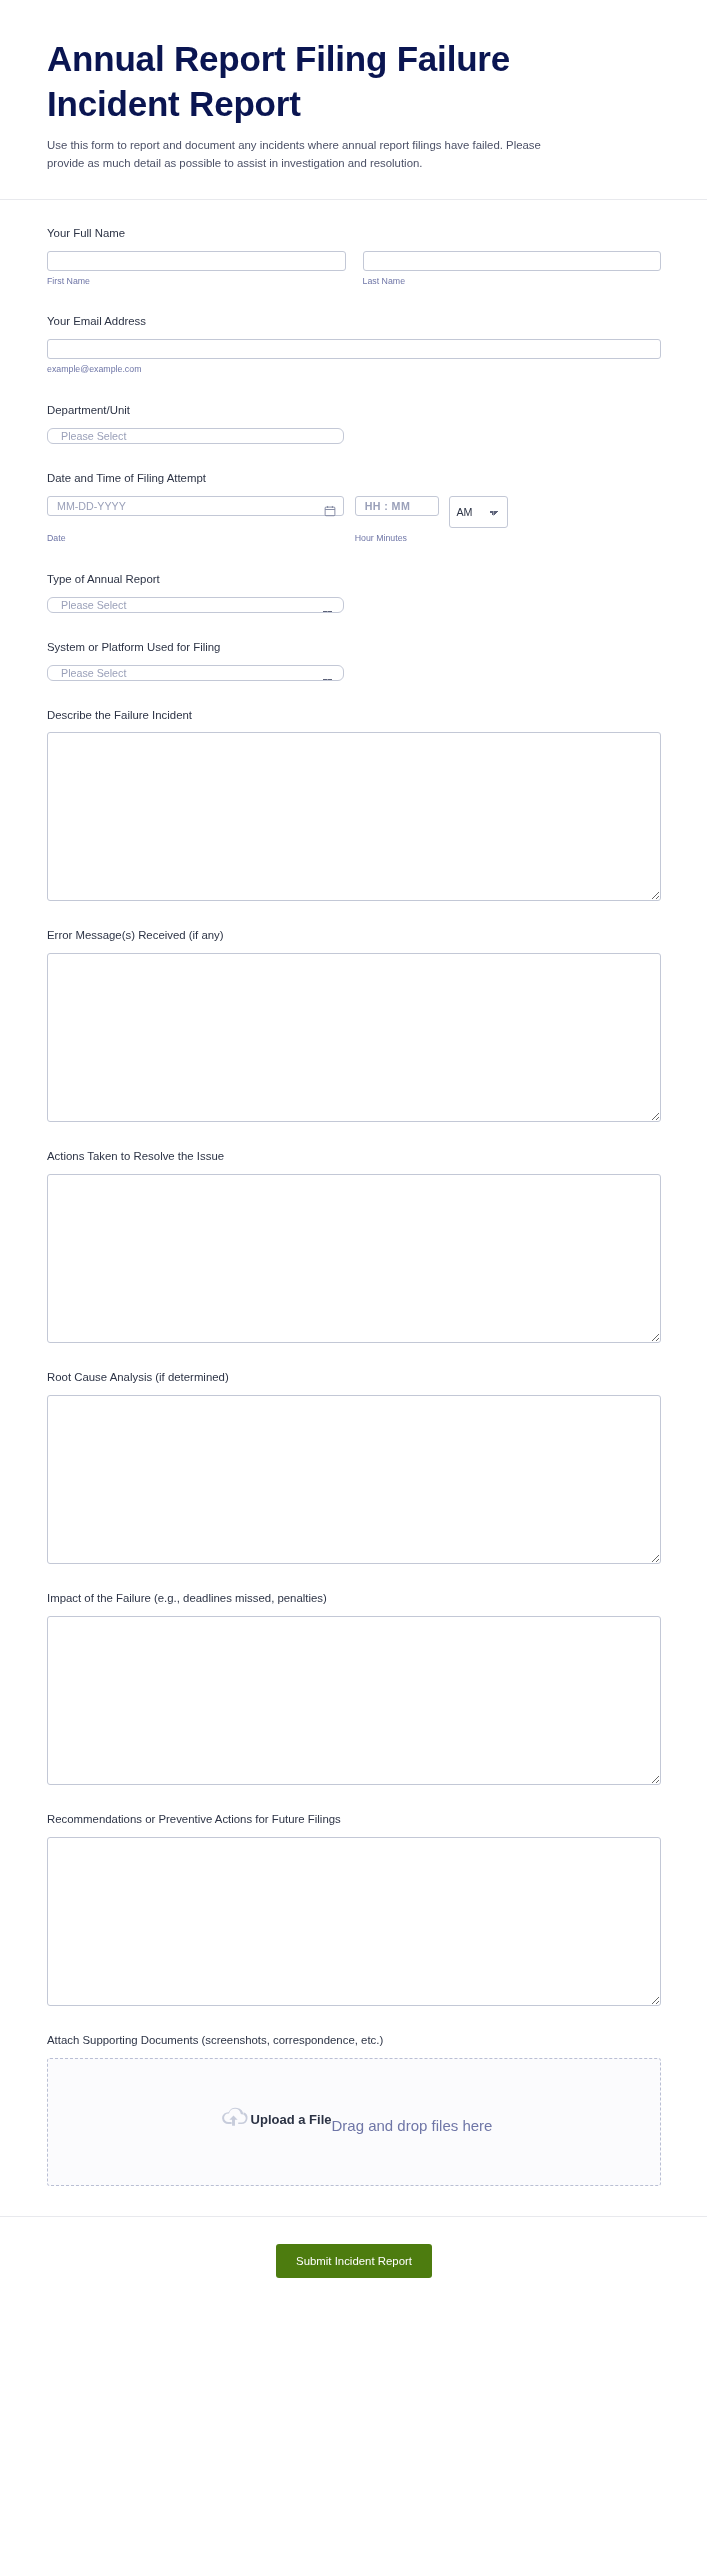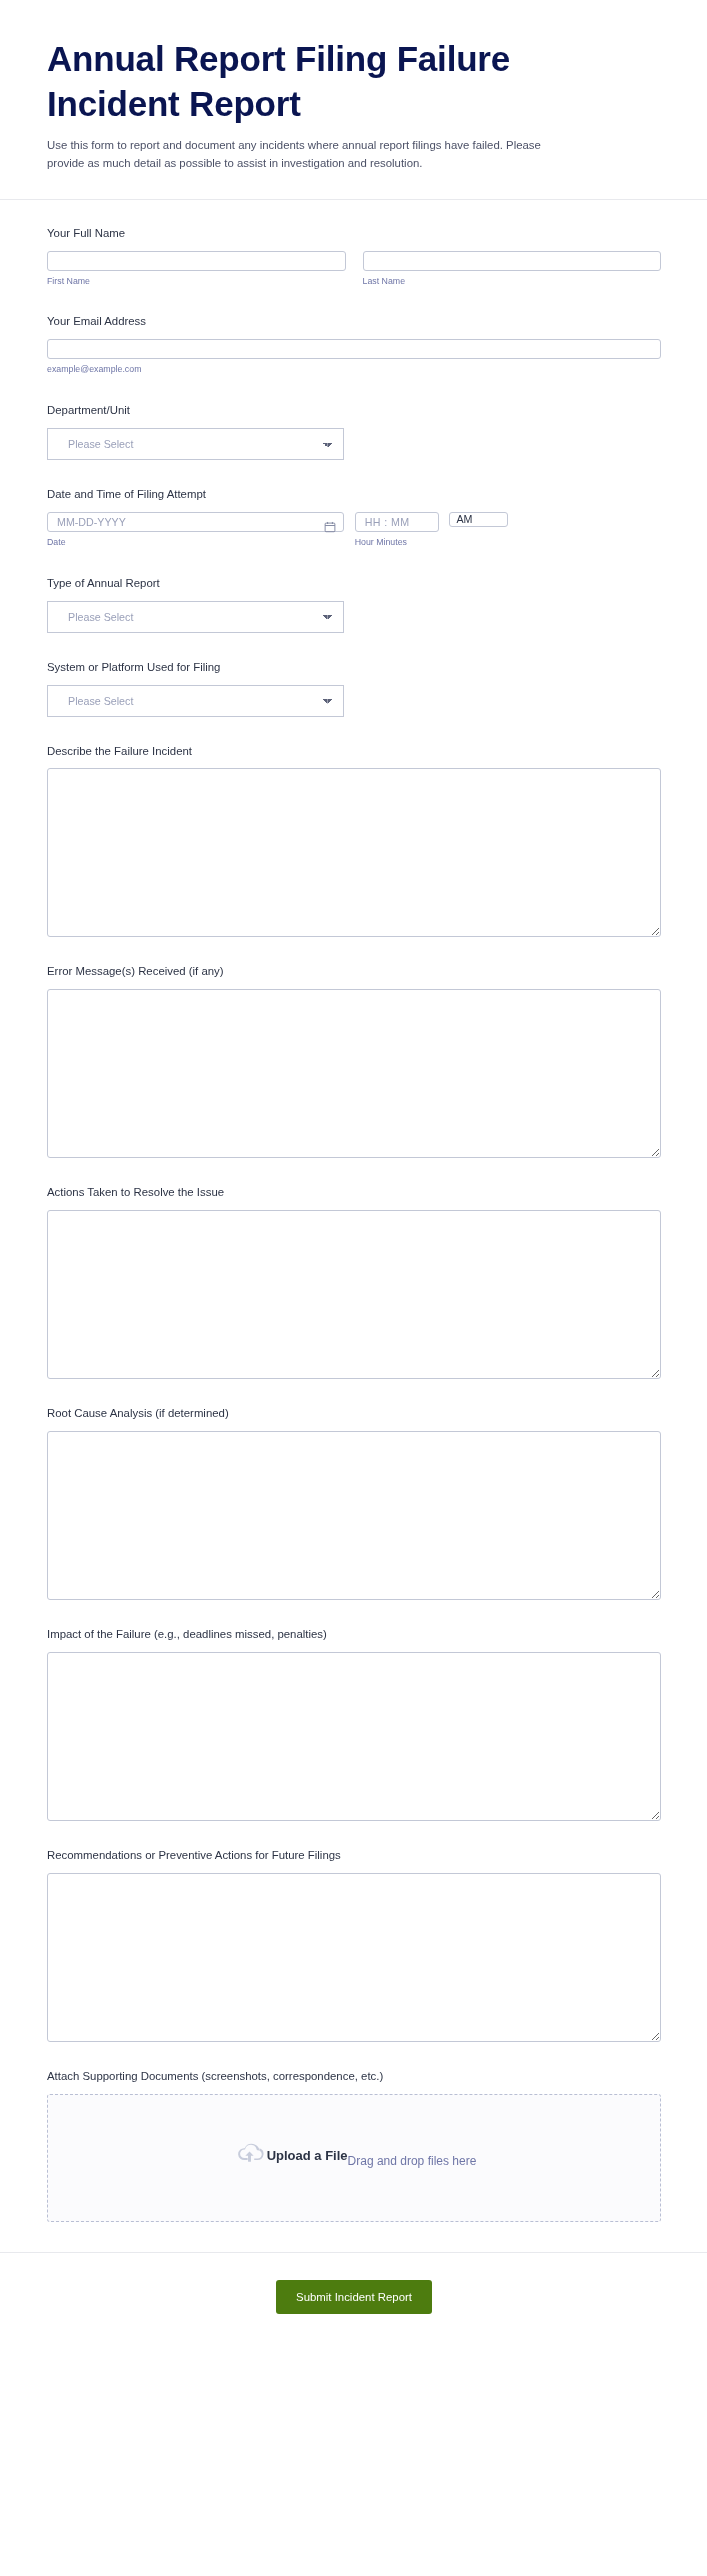--- a/index.html
+++ b/index.html
@@ -79,25 +79,25 @@
     color: #2c3345;
     font-family: "Liberation Sans", sans-serif;
     outline: none;
   }
   input.text-input::placeholder { color: #9aa0b9; }
   .w-email { width: 297px; max-width: 100%; }
 
   select.select-input {
     width: 297px;
     max-width: 100%;
-    height: 32px;
+    height: 16px;
     border: 0.8px solid #c3c8d6;
-    border-radius: 0;
+    border-radius: 6px;
     background: #fff;
-    padding: 0 20px;
+    padding: 0 13px;
     font-size: 10.7px;
     color: #9aa0b9;
     font-family: "Liberation Sans", sans-serif;
     outline: none;
     -webkit-appearance: none;
     appearance: none;
     background-image:
       linear-gradient(45deg, transparent 50%, #5b6178 50%),
       linear-gradient(135deg, #5b6178 50%, transparent 50%);
     background-position:
@@ -129,24 +129,25 @@
     height: 12px;
     color: #7b819c;
   }
   .time-box {
     width: 84px;
   }
   .time-box input {
     width: 100%;
     text-align: left;
     letter-spacing: 0.4px;
+    font-weight: bold;
   }
   .ampm-box select {
     width: 59px;
-    height: 15px;
+    height: 32px;
     border: 0.8px solid #c3c8d6;
     border-radius: 3px;
     background: #fff;
     font-size: 10.7px;
     color: #2c3345;
     padding: 0 6px;
     font-family: "Liberation Sans", sans-serif;
     outline: none;
     -webkit-appearance: none;
     appearance: none;
@@ -199,21 +200,21 @@
     margin-bottom: 9px;
     color: #c7ccdb;
   }
   .upload-title {
     font-size: 13px;
     font-weight: bold;
     color: #2c3345;
     margin-bottom: 5.3px;
   }
   .upload-sub {
-    font-size: 12px;
+    font-size: 15px;
     color: #6f76a7;
     margin-top: 6px;
   }
 
   
   .form-footer {
     margin-top: 30px;
     border-top: 0.8px solid #e8e9ed;
     padding: 27px 0 35px 0;
     text-align: center;

